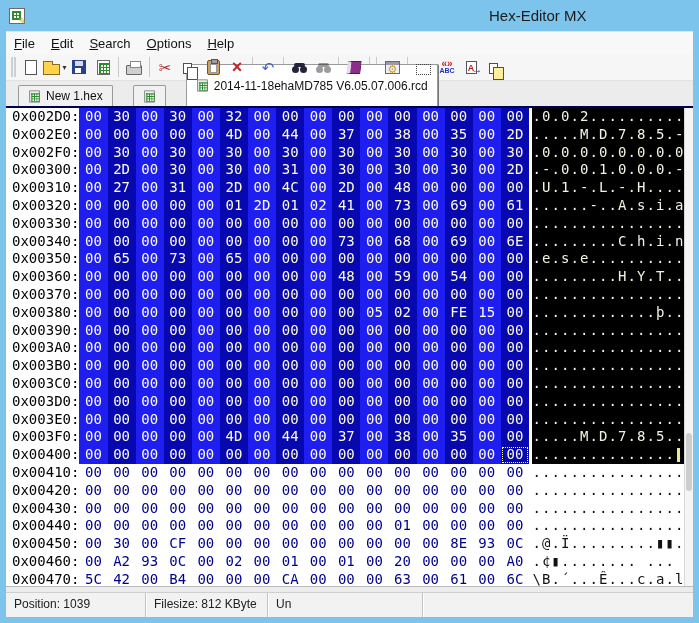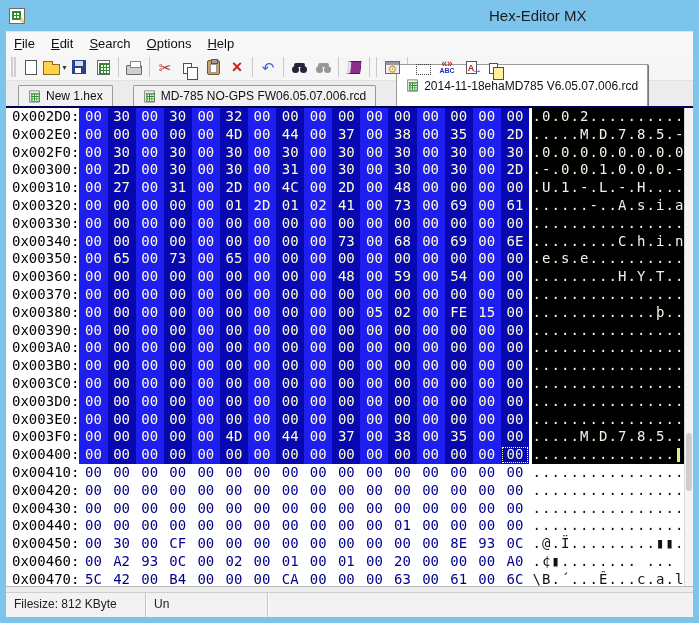--- a/index.html
+++ b/index.html
@@ -185,21 +185,20 @@
         </div>
       </div>
 
     <div class="tabbar">
         <div class="tab">
           <span class="tab-ico"></span>
           <span>New 1.hex</span>
         </div>
         <div class="tab">
           <span class="tab-ico"></span>
-          <span>MD-785 NO-GPS FW06.05.07.006.rcd</span>
         </div>
         <div class="tab active">
           <span class="tab-ico"></span>
           <span>2014-11-18ehaMD785 V6.05.07.006.rcd</span>
         </div>
       </div>
 
     <div class="editor">
       <div class="rows">
           <div class="row sel">
@@ -1257,19 +1256,20 @@
           </div>
         </div>
       <div class="vscroll">
         <div class="vthumb"></div>
       </div>
     </div>
 
     <div class="hscroll"></div>
 
     <div class="statusbar">
+        <div class="seg">Position: 1039</div>
         <div class="seg">Filesize: 812 KByte</div>
         <div class="seg">
           <span class="right-text">Un</span>
         </div>
       </div>
   </div>
 </div>
 
 </body></html>

